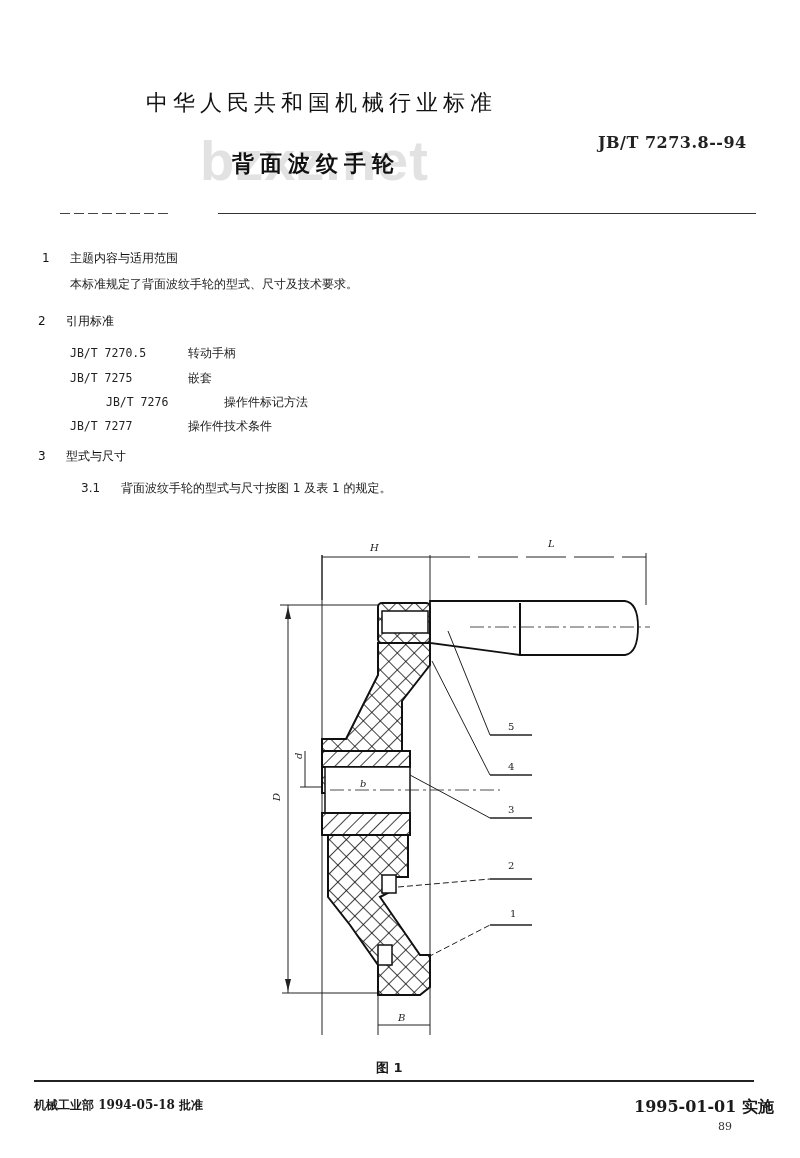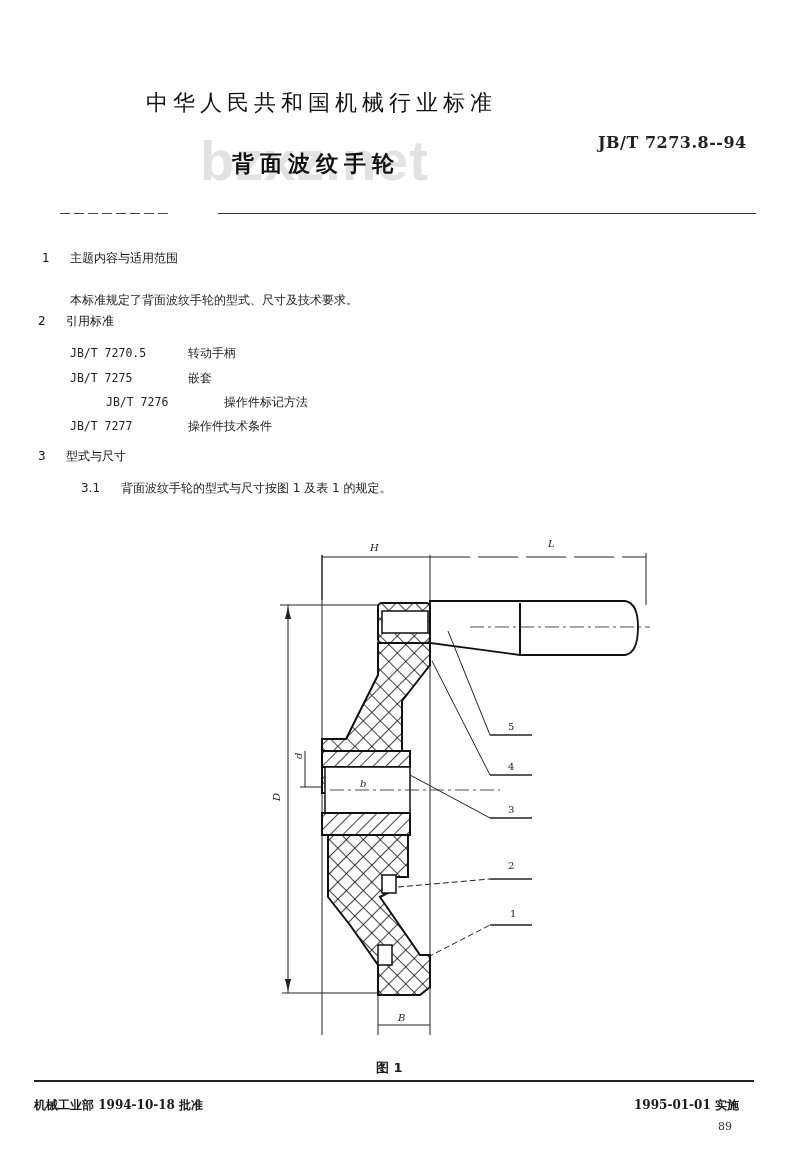--- a/index.html
+++ b/index.html
@@ -28,41 +28,41 @@
   .rule.thick { height: 2px; background: #222; }
   .dash-short { left: 60px; top: 213px; width: 110px; height: 1px;
     background: repeating-linear-gradient(90deg,#444 0 10px,transparent 10px 14px); }
   .sec-head { font-size: 12px; font-weight: normal; color: #111; }
   .sec-num { display: inline-block; width: 28px; }
   .body-text { font-size: 12px; color: #222; }
   .ref-row { font-size: 12px; color: #222; }
   .ref-code { display: inline-block; width: 118px; font-family: "DejaVu Sans Mono", monospace; font-size: 11.5px; }
   .fig-caption { left: 376px; top: 1059px; font-size: 13px; font-weight: bold; }
   .footer-left { left: 34px; top: 1097px; font-size: 12px; font-weight: bold; font-family: "DejaVu Serif", serif; }
-  .footer-right { left: 634px; top: 1097px; font-size: 12px; font-weight: bold; font-family: "DejaVu Serif", serif; }
+  .footer-right { left: 634px; top: 1097px; font-size: 16px; font-weight: bold; font-family: "DejaVu Serif", serif; }
   .page-num { left: 718px; top: 1120px; font-size: 11px; color: #333; font-family: "DejaVu Serif", serif; }
   .drawing { left: 270px; top: 525px; width: 400px; height: 520px; }
   .dim-label { font-family: "DejaVu Serif", serif; font-style: italic; font-size: 10px; fill: #222; }
   .callout-label { font-family: "DejaVu Serif", serif; font-size: 10px; fill: #222; }
 </style>
 </head>
 <body>
 
 <div class="abs org-title">中华人民共和国机械行业标准</div>
 <div class="abs std-code">JB/T 7273.8--94</div>
 <div class="abs watermark">bzxz.net</div>
 <div class="abs doc-title">背面波纹手轮</div>
 
 <div class="abs dash-short"></div>
 <div class="abs rule" style="left:218px; top:213px; width:538px;"></div>
 
 <div class="abs sec-head" style="left:42px; top:250px;">
   <span class="sec-num">1</span><span>主题内容与适用范围</span>
 </div>
-<div class="abs body-text" style="left:70px; top:292px;text-align:center;">本标准规定了背面波纹手轮的型式、尺寸及技术要求。</div>
+<div class="abs body-text" style="left:70px; top:276px;text-align:center;">本标准规定了背面波纹手轮的型式、尺寸及技术要求。</div>
 
 <div class="abs sec-head" style="left:38px; top:313px;">
   <span class="sec-num">2</span><span>引用标准</span>
 </div>
 <div class="abs ref-row" style="left:70px; top:345px;">
   <span class="ref-code">JB/T 7270.5</span><span>转动手柄</span>
 </div>
 <div class="abs ref-row" style="left:70px; top:370px;">
   <span class="ref-code">JB/T 7275</span><span>嵌套</span>
 </div>
@@ -155,15 +155,15 @@
   <text class="callout-label" x="238" y="344">2</text>
 
   <line x1="158" y1="432" x2="220" y2="400" stroke="#222" stroke-width="1" stroke-dasharray="6 3"></line>
   <line x1="220" y1="400" x2="262" y2="400" stroke="#222" stroke-width="1.5"></line>
   <text class="callout-label" x="240" y="392">1</text>
 </svg>
 
 <div class="abs fig-caption">图 1</div>
 
 <div class="abs rule thick" style="left:34px; top:1080px; width:720px;"></div>
-<div class="abs footer-left">机械工业部 1994-10-18 批准</div>
+<div class="abs footer-left">机械工业部 1994-05-18 批准</div>
 <div class="abs footer-right">1995-01-01 实施</div>
 <div class="abs page-num">89</div>
 
 </body></html>

